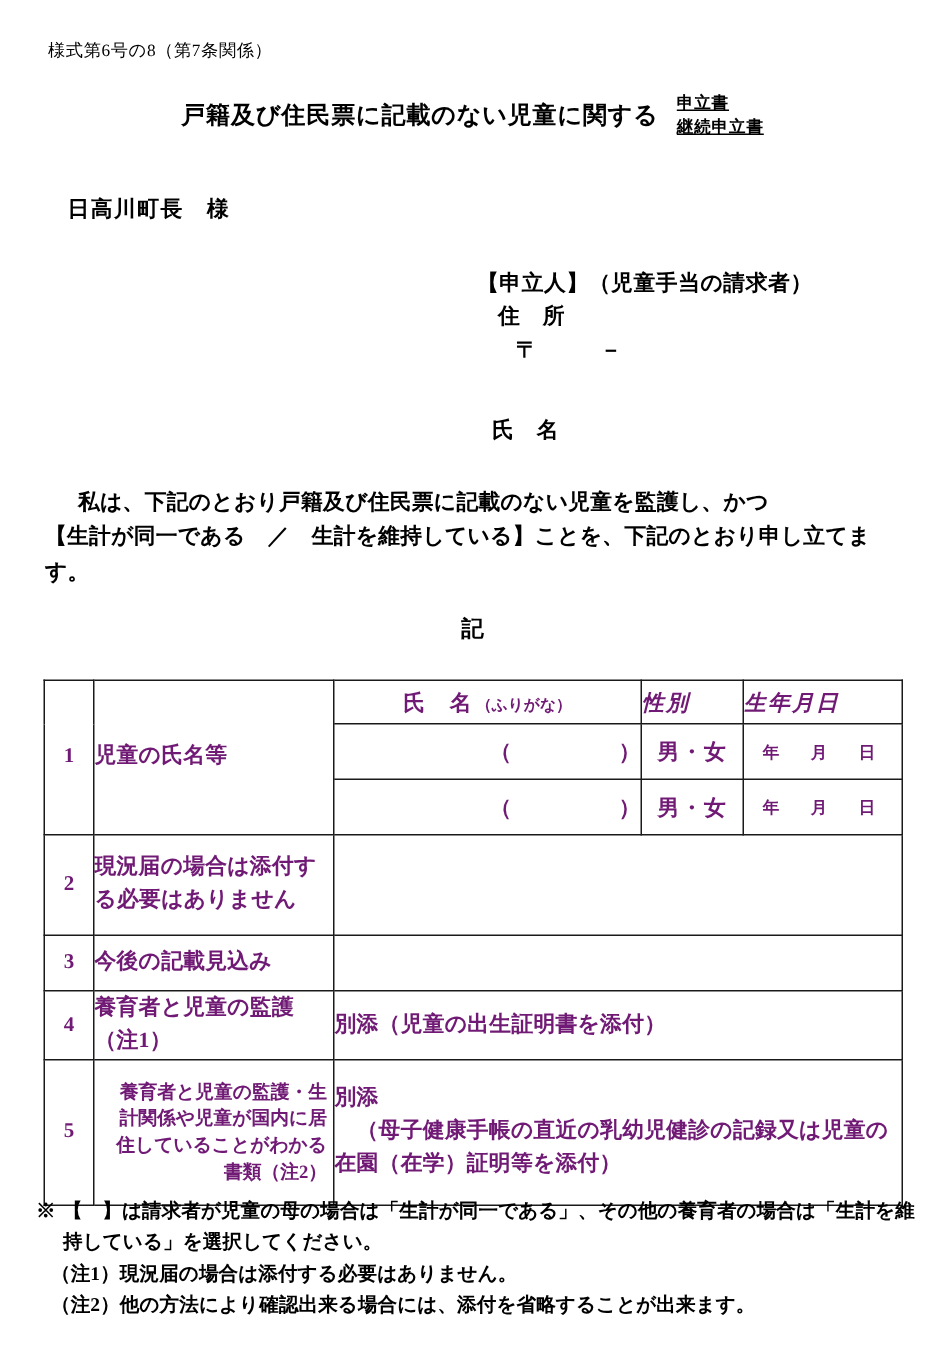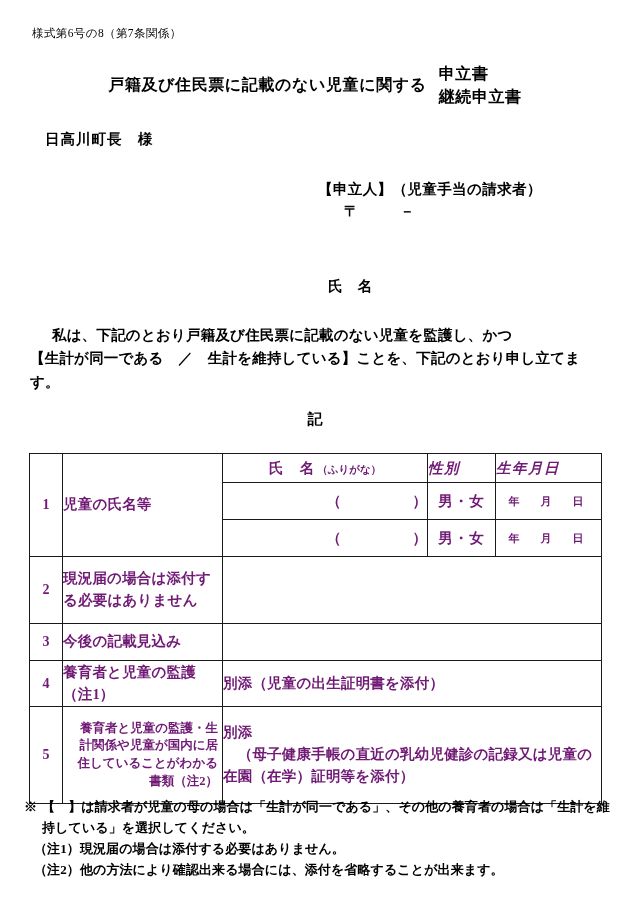--- a/index.html
+++ b/index.html
@@ -49,24 +49,25 @@
     letter-spacing: 0.6px;
     white-space: nowrap;
   }
   .title-alt {
     margin-left: 12px;
     display: flex;
     flex-direction: column;
     line-height: 1.45;
   }
   .title-alt span {
-    font-size: 16px;
+    font-size: 11px;
     font-weight: bold;
     letter-spacing: 0.6px;
     white-space: nowrap;
+    text-decoration: underline;
   }
 
   
   .addressee {
     position: absolute;
     left: 45px;
     top: 130px;
     font-size: 14.5px;
     font-weight: bold;
     letter-spacing: 1px;
@@ -281,20 +282,21 @@
     <span class="title-alt">
       <span>申立書</span>
       <span>継続申立書</span>
     </span>
   </div>
 
   <div class="addressee">日高川町長　様</div>
 
   <div class="applicant">
     <div class="applicant-heading">【申立人】（児童手当の請求者）</div>
+    <div class="applicant-address-label">住　所</div>
     <div class="applicant-postal">
       <span>〒</span>
       <span class="postal-dash">－</span>
     </div>
   </div>
   <div class="applicant-name-label">氏　名</div>
 
   <div class="statement">
     <div class="statement-line"><span class="indent"></span><span>私は、下記のとおり戸籍及び住民票に記載のない児童を監護し、かつ</span></div>
     <div class="statement-line wrap">【生計が同一である　／　生計を維持している】ことを、下記のとおり申し立てます。</div>

